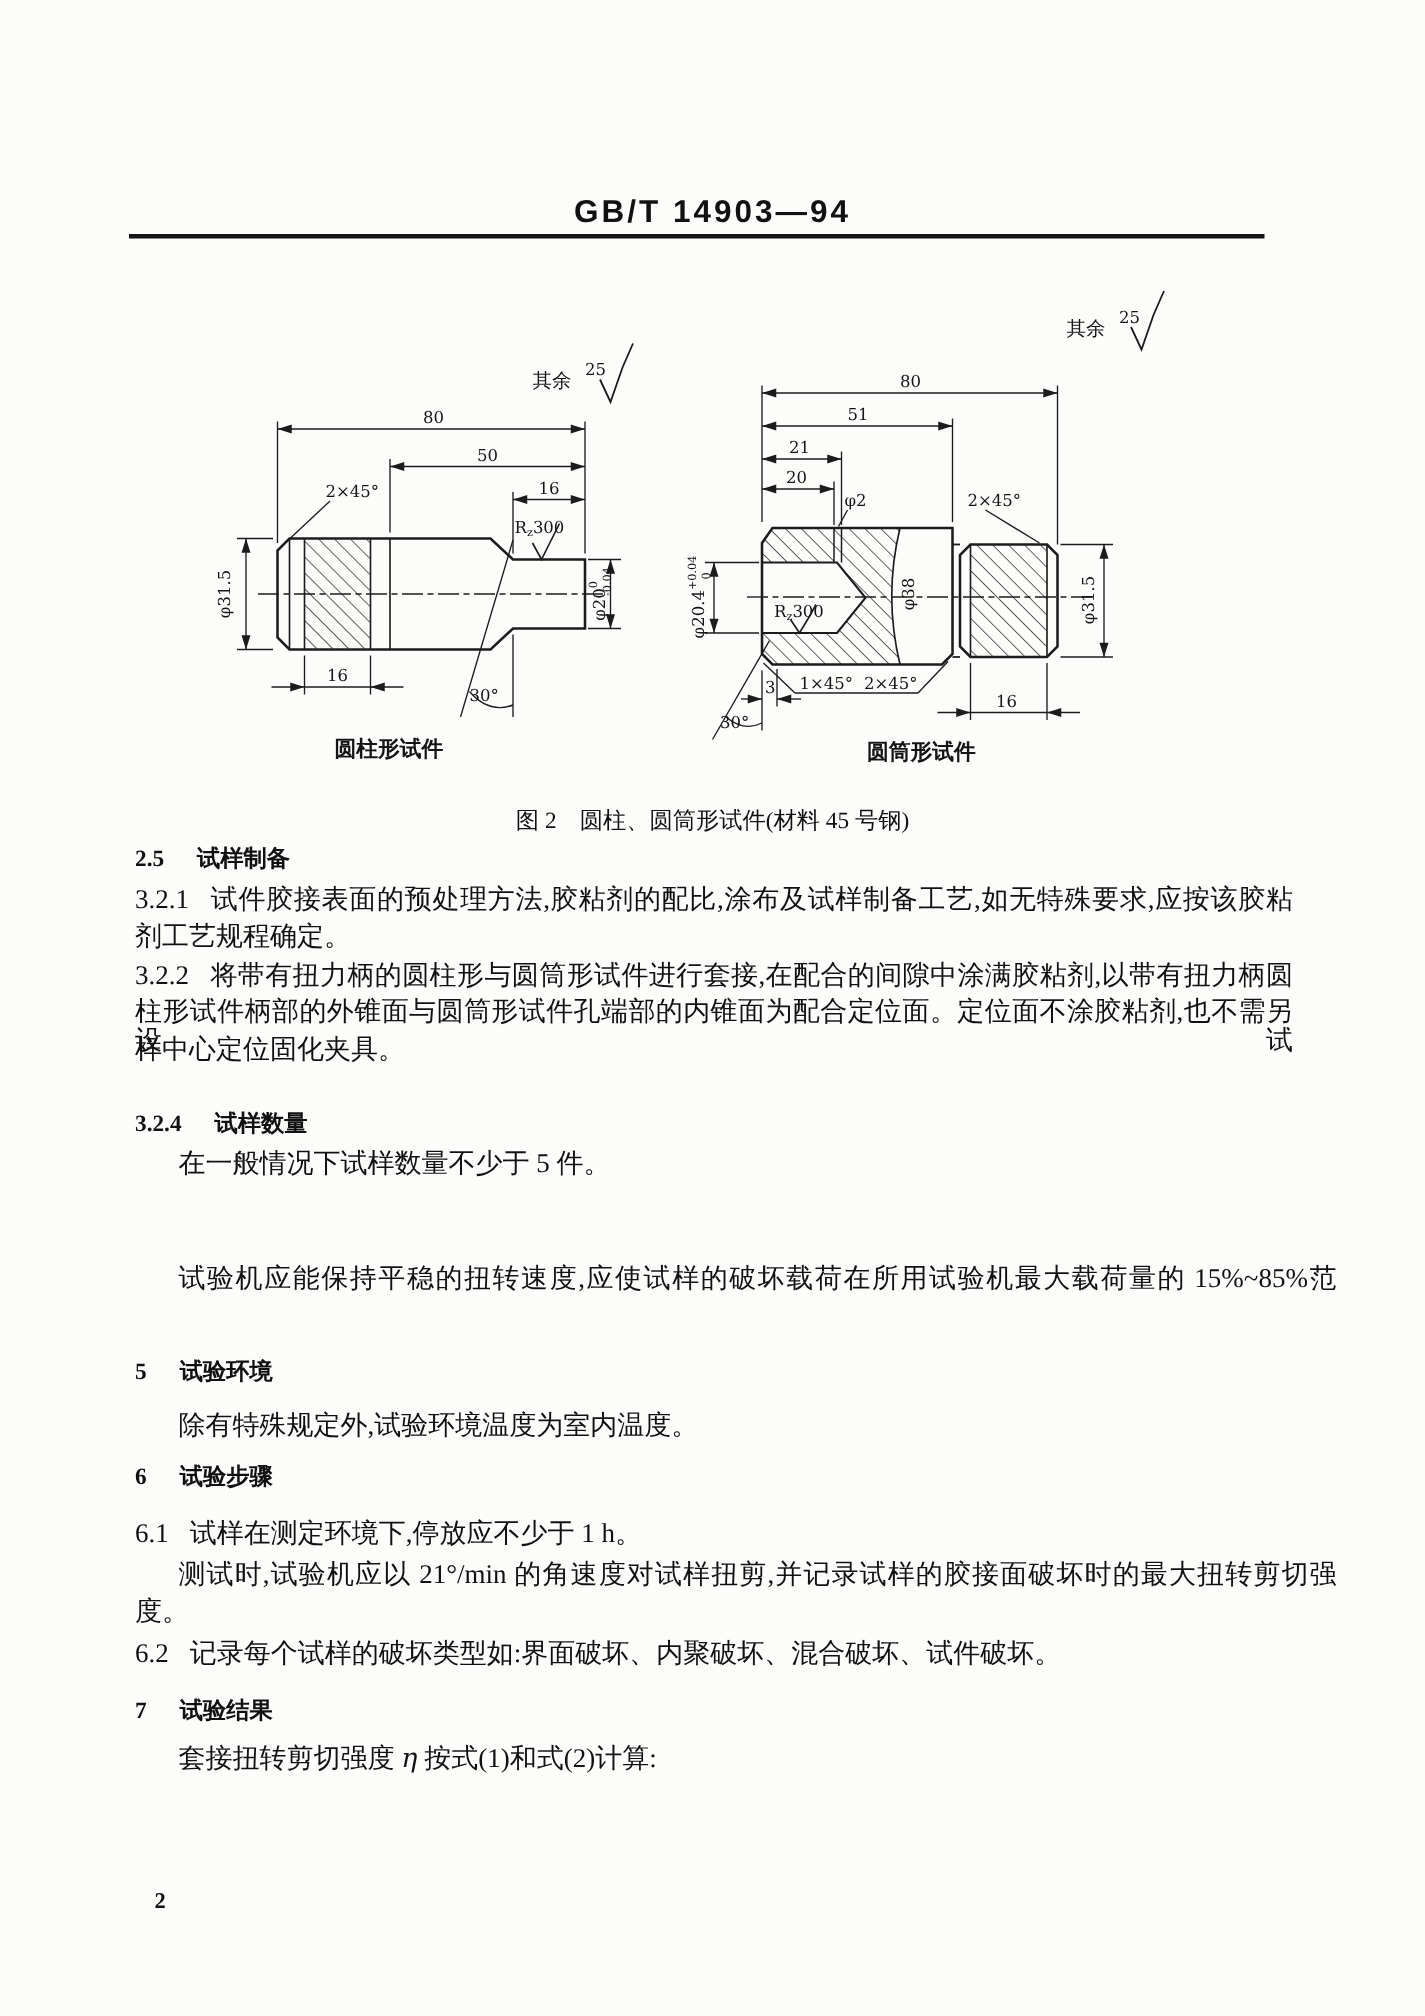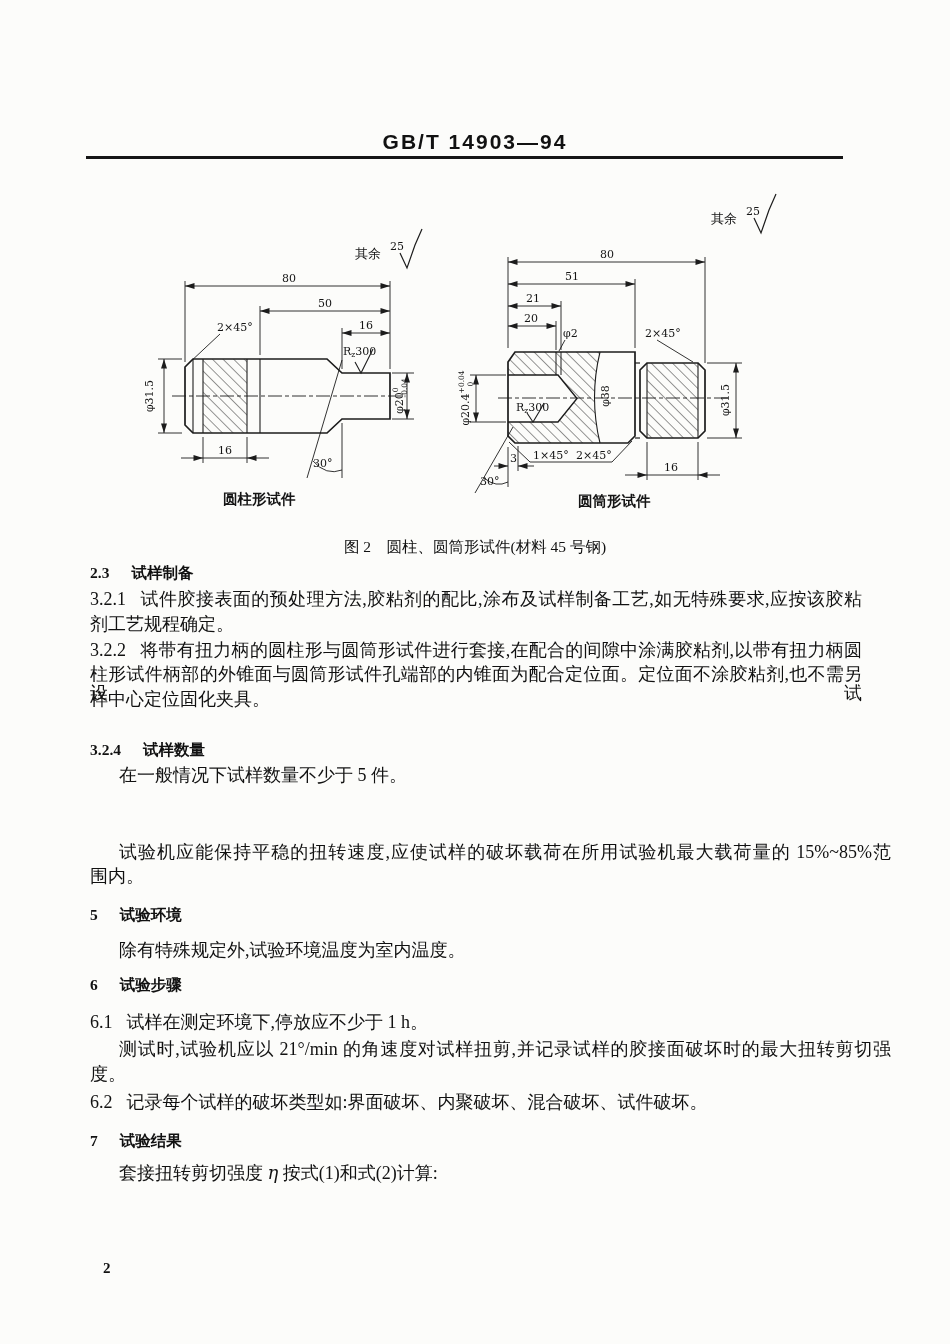--- a/index.html
+++ b/index.html
@@ -183,35 +183,34 @@
         <line x1="660" y1="310" x2="638" y2="310" marker-end="url(#ar)"></line>
         <line x1="587" y1="310" x2="638" y2="310"></line>
         <text class="dim" x="604" y="306" stroke="none">16</text>
       </g>
       <text class="lbl" x="518" y="341" stroke="none">圆筒形试件</text>
     </g>
   </svg>
 
   <div class="cap">图 2　圆柱、圆筒形试件(材料 45 号钢)</div>
 
-  <div class="t h" style="top:563px"><span class="num">2.3</span><span>试样制备</span></div>
+  <div class="t h" style="top:563px"><span class="num">2.5</span><span>试样制备</span></div>
 
   <div class="t wj" style="top:590px"><span class="num">3.2.1</span><span>试件胶接表面的预处理方法,胶粘剂的配比,涂布及试样制备工艺,如无特殊要求,应按该胶粘</span></div>
   <div class="t" style="top:615px">剂工艺规程确定。</div>
 
   <div class="t wj" style="top:641px"><span class="num">3.2.2</span><span>将带有扭力柄的圆柱形与圆筒形试件进行套接,在配合的间隙中涂满胶粘剂,以带有扭力柄圆</span></div>
   <div class="t wj" style="top:665px">柱形试件柄部的外锥面与圆筒形试件孔端部的内锥面为配合定位面。定位面不涂胶粘剂,也不需另设试</div>
   <div class="t" style="top:690px">样中心定位固化夹具。</div>
 
 
   <div class="t h" style="top:740px"><span class="num">3.2.4</span><span>试样数量</span></div>
   <div class="t ind" style="top:766px">在一般情况下试样数量不少于 5 件。</div>
 
   <div class="t wj ind" style="top:843px">试验机应能保持平稳的扭转速度,应使试样的破坏载荷在所用试验机最大载荷量的 15%~85%范</div>
-  <div class="t" style="top:867px">围内。</div>
 
   <div class="t h" style="top:905px"><span class="num">5</span><span>试验环境</span></div>
   <div class="t ind" style="top:941px">除有特殊规定外,试验环境温度为室内温度。</div>
 
   <div class="t h" style="top:975px"><span class="num">6</span><span>试验步骤</span></div>
   <div class="t" style="top:1013px"><span class="num">6.1</span><span>试样在测定环境下,停放应不少于 1 h。</span></div>
   <div class="t wj ind" style="top:1040px">测试时,试验机应以 21°/min 的角速度对试样扭剪,并记录试样的胶接面破坏时的最大扭转剪切强</div>
   <div class="t" style="top:1065px">度。</div>
   <div class="t" style="top:1093px"><span class="num">6.2</span><span>记录每个试样的破坏类型如:界面破坏、内聚破坏、混合破坏、试件破坏。</span></div>
 

